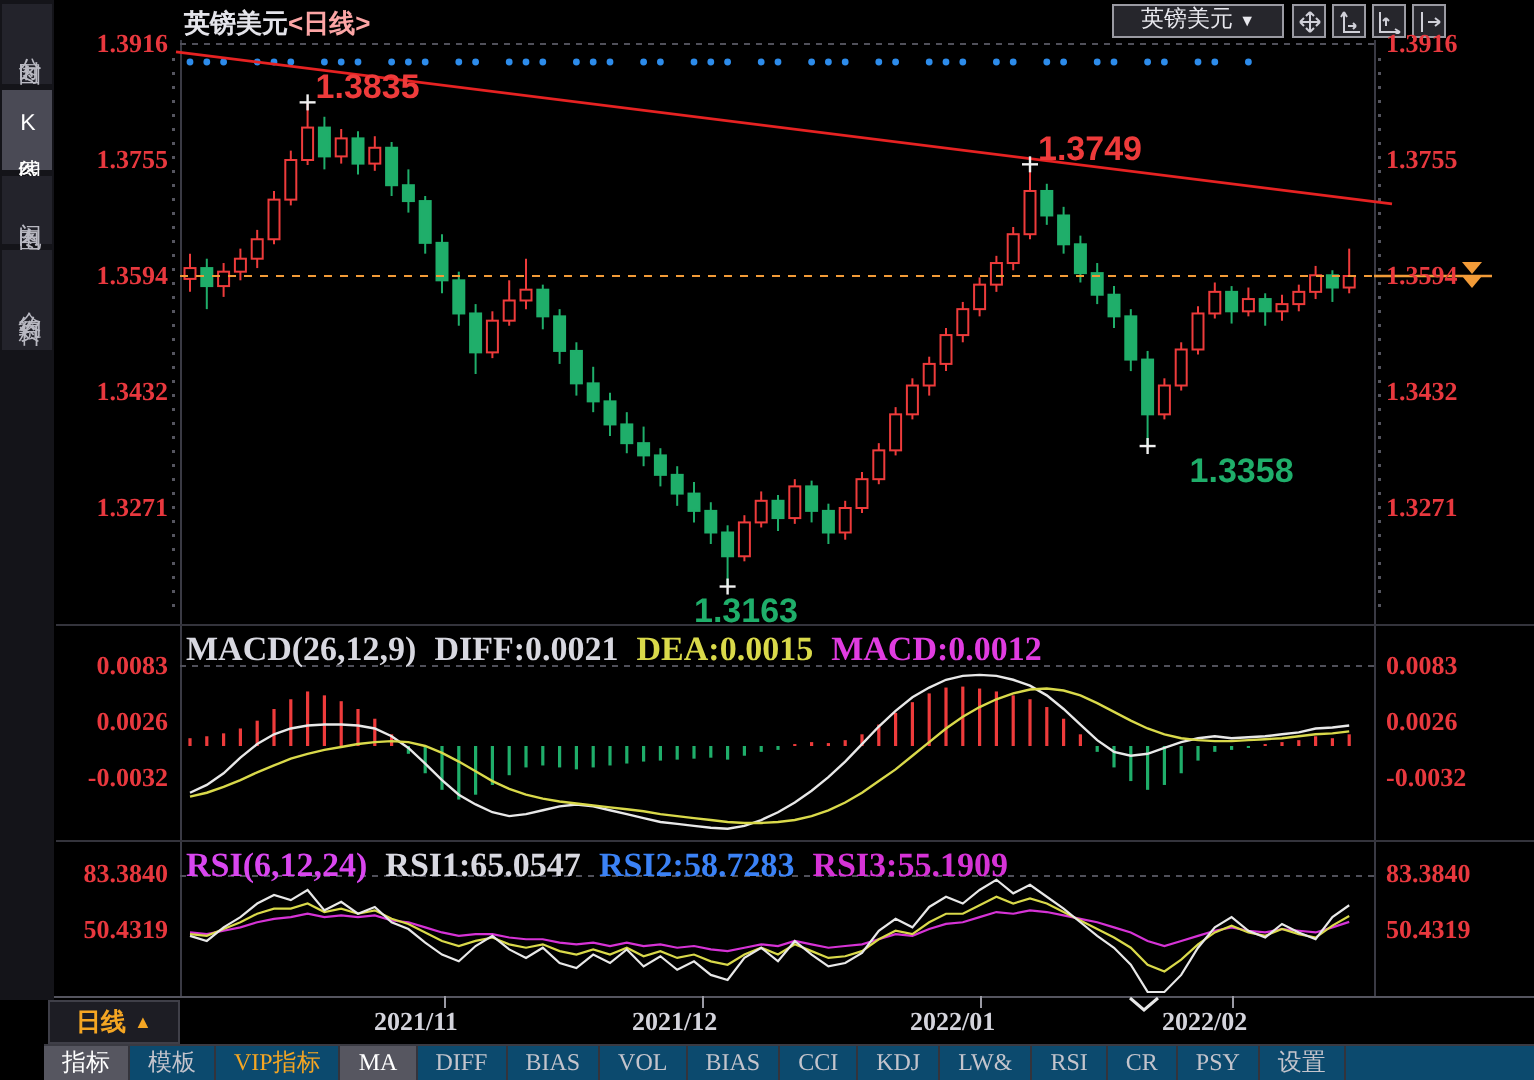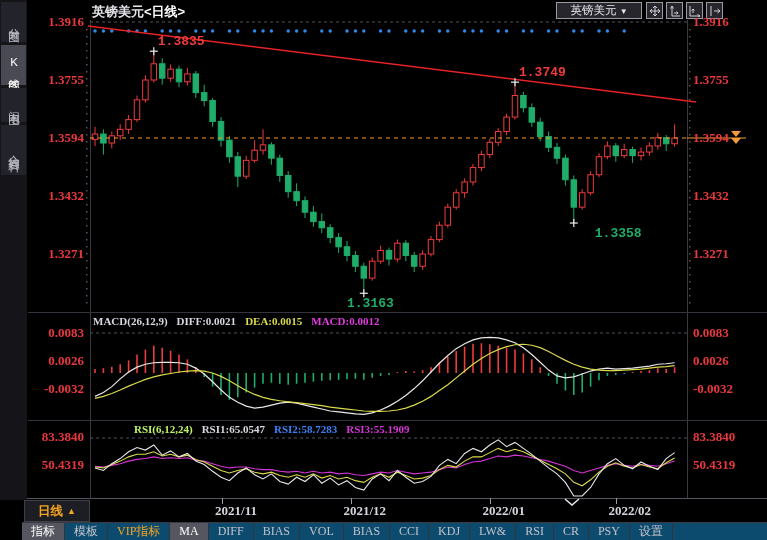--- a/index.html
+++ b/index.html
@@ -16,26 +16,26 @@
   .hdr-title{position:absolute;left:92px;top:3px;font-size:13px;font-weight:bold;z-index:10;}
   .dropdown{position:absolute;top:2px;height:15px;border:1px solid #9a9aa2;background:#26262c;
     color:#e8e8ee;font-size:11.5px;line-height:15px;text-align:center;z-index:10;cursor:pointer;}
   .iconbtn{position:absolute;top:2px;width:15px;height:15px;border:1px solid #9a9aa2;background:#26262c;
     z-index:10;display:flex;align-items:center;justify-content:center;cursor:pointer;}
   
   .ytick{position:absolute;font-family:"Liberation Serif",serif;font-weight:bold;
     font-size:13px;color:#e8383e;z-index:10;white-space:nowrap;}
   .ytick.left{width:52px;text-align:right;left:32px;}
   .ytick.right{left:693px;text-align:left;}
-  .anno{position:absolute;font-family:Liberation Mono, monospace;font-weight:bold;
-    font-size:13px;z-index:10;white-space:nowrap;}
-  .ind-hdr{position:absolute;left:93px;font-size:11px;font-weight:bold;z-index:10;
+  .anno{position:absolute;font-family:Liberation Sans, sans-serif;font-weight:bold;
+    font-size:17px;z-index:10;white-space:nowrap;}
+  .ind-hdr{position:absolute;left:93px;font-size:17px;font-weight:bold;z-index:10;
     font-family:"Liberation Serif",serif;white-space:nowrap;}
   .ind-hdr span{margin-right:9px;}
-  .datelab{position:absolute;top:503px;width:70px;margin-left:-35px;text-align:right;
+  .datelab{position:absolute;top:503px;width:70px;margin-left:-35px;text-align:left;
     font-family:"Liberation Serif",serif;font-weight:bold;font-size:13px;color:#d4d4dc;z-index:10;}
   
   #period-tab{position:absolute;left:24px;top:500px;width:64px;height:20px;background:#1d1d24;
     border:1px solid #3f3f48;color:#f5a623;font-weight:bold;font-size:12.5px;z-index:10;
     display:flex;align-items:center;justify-content:center;gap:4px;cursor:pointer;}
   #toolbar{position:absolute;left:22px;top:522px;width:745px;height:18px;background:#0c4a6e;
     border-top:1px solid #3a3a42;z-index:10;display:flex;}
   .tb-item{height:18px;line-height:17px;padding:0 9px;border-right:1px solid #34343c;
     color:#c4c4cc;font-size:12px;font-family:"Liberation Serif",serif;cursor:pointer;white-space:nowrap;}
   .tb-item.sel{background:#565660;color:#ffffff;}
@@ -46,21 +46,21 @@
 
 <div id="app">
   <div id="sidebar">
       <div class="side-tab" style="top: 2px; height: 40px;">分时图</div>
       <div class="side-tab sel" style="top: 45px; height: 40px;">K线图</div>
       <div class="side-tab" style="top: 88px; height: 34px;">闪电图</div>
       <div class="side-tab" style="top: 125px; height: 50px;">合约资料</div>
     </div>
 
   <div class="hdr-title">
-    <span style="color:#e4e4ea;">英镑美元</span><span style="color:#ffffff;">&lt;日线&gt;</span>
+    <span style="color:#e4e4ea;">英镑美元</span><span style="color:#fca5a5;">&lt;日线&gt;</span>
   </div>
 
   <div class="dropdown" style="left:556px;width:84px;">
     <span>英镑美元</span>
     <span style="font-size:8px;">▼</span>
   </div>
 
   <svg id="chart-svg" width="767" height="540">
       <line x1="90.5" y1="20" x2="90.5" y2="498" stroke="#3a3a44" stroke-width="1"></line>
       <line x1="687.5" y1="20" x2="687.5" y2="498" stroke="#3a3a44" stroke-width="1"></line>
@@ -429,21 +429,21 @@
       <polyline points="95,466.21668543 103.4,467.06638543 111.8,465.36698543 120.2,463.66758543 128.6,461.11848543 137,459.41908543 145.4,458.56938543 153.8,456.86998543 162.2,458.56938543 170.60000000000002,457.71968543 179,458.56938543 187.4,457.71968543 195.8,460.26878543 204.2,461.11848543 212.60000000000002,463.66758543 221,466.21668543 229.4,467.91608543 237.8,467.06638543 246.20000000000002,467.06638543 254.6,468.76578543 263,469.61548543 271.4,469.61548543 279.8,471.31488543 288.20000000000005,472.16458543 296.6,471.31488543 305,473.01428543 313.4,471.31488543 321.8,473.01428543 330.20000000000005,472.16458543 338.6,473.86398543 347,473.01428543 355.40000000000003,474.71368543 363.8,475.56338543 372.2,473.86398543 380.6,472.16458543 389,473.01428543 397.40000000000003,470.46518543 405.8,472.16458543 414.2,473.86398543 422.6,473.01428543 431,472.16458543 439.40000000000003,469.61548543 447.8,467.06638543 456.2,467.91608543 464.6,464.51728543 473,461.96818543 481.40000000000003,461.11848543 489.8,458.56938543 498.20000000000005,456.02028543 506.6,456.86998543 515,455.17058543 523.4000000000001,456.02028543 531.8,457.71968543 540.2,459.41908543 548.6,461.11848543 557,463.66758543 565.4000000000001,466.21668543 573.8,470.46518543 582.2,473.01428543 590.6,470.46518543 599,467.91608543 607.4,465.36698543 615.8000000000001,463.66758543 624.2,465.36698543 632.6,466.21668543 641,464.51728543 649.4,465.36698543 657.8000000000001,466.21668543 666.2,463.66758543 674.6,460.94854543" fill="none" stroke="#d633d6" stroke-width="1.1"></polyline>
       <polyline points="95,467.06638543 103.4,467.91608543 111.8,464.51728543 120.2,461.11848543 128.6,456.86998543 137,454.32088543 145.4,454.32088543 153.8,451.77178543 162.2,456.02028543 170.60000000000002,454.32088543 179,456.86998543 187.4,455.17058543 195.8,459.41908543 204.2,461.96818543 212.60000000000002,466.21668543 221,470.46518543 229.4,473.01428543 237.8,470.46518543 246.20000000000002,468.76578543 254.6,472.16458543 263,473.86398543 271.4,472.16458543 279.8,475.56338543 288.20000000000005,477.26278543 296.6,474.71368543 305,477.26278543 313.4,473.86398543 321.8,478.11248543 330.20000000000005,475.56338543 338.6,478.96218543 347,477.26278543 355.40000000000003,480.66158543 363.8,482.36098543 372.2,477.26278543 380.6,473.86398543 389,477.26278543 397.40000000000003,472.16458543 405.8,475.56338543 414.2,478.96218543 422.6,478.11248543 431,475.56338543 439.40000000000003,469.61548543 447.8,465.36698543 456.2,467.06638543 464.6,461.11848543 473,456.86998543 481.40000000000003,456.86998543 489.8,452.62148543 498.20000000000005,448.37298542999997 506.6,451.77178543 515,449.22268543 523.4000000000001,451.77178543 531.8,456.02028543 540.2,460.26878543 548.6,464.51728543 557,468.76578543 565.4000000000001,473.86398543 573.8,482.36098543 582.2,485.75978543 590.6,479.81188543 599,472.16458543 607.4,466.21668543 615.8000000000001,462.81788543 624.2,466.21668543 632.6,467.91608543 641,464.51728543 649.4,467.06638543 657.8000000000001,468.76578543 666.2,462.81788543 674.6,457.97459543" fill="none" stroke="#d9d94a" stroke-width="1.1"></polyline>
       <polyline points="95,467.91608543 103.4,470.46518543 111.8,463.66758543 120.2,458.56938543 128.6,451.77178543 137,447.52328543 145.4,450.07238543 153.8,444.97418543 162.2,455.17058543 170.60000000000002,450.92208543 179,456.86998543 187.4,453.47118543 195.8,461.11848543 204.2,464.51728543 212.60000000000002,471.31488543 221,477.26278543 229.4,480.66158543 237.8,473.01428543 246.20000000000002,467.91608543 254.6,474.71368543 263,478.96218543 271.4,473.86398543 279.8,481.51128543 288.20000000000005,484.06038543 296.6,477.26278543 305,481.51128543 313.4,474.71368543 321.8,483.21068543 330.20000000000005,478.11248543 338.6,484.91008543 347,480.66158543 355.40000000000003,487.45918543 363.8,490.00828543 372.2,478.96218543 380.6,473.86398543 389,480.66158543 397.40000000000003,470.46518543 405.8,477.26278543 414.2,483.21068543 422.6,481.51128543 431,476.41308543 439.40000000000003,465.36698543 447.8,459.41908543 456.2,463.66758543 464.6,453.47118543 473,448.37298542999997 481.40000000000003,451.77178543 489.8,444.97418543 498.20000000000005,439.87598543 506.6,446.67358543 515,442.42508543 523.4000000000001,448.37298542999997 531.8,454.32088543 540.2,461.11848543 548.6,467.91608543 557,473.86398543 565.4000000000001,482.36098543 573.8,495.95618543 582.2,496 590.6,487.45918543 599,473.86398543 607.4,463.66758543 615.8000000000001,458.56938543 624.2,465.36698543 632.6,468.76578543 641,461.96818543 649.4,466.21668543 657.8000000000001,469.61548543 666.2,458.56938543 674.6,452.62148543" fill="none" stroke="#e8e8e8" stroke-width="1.1"></polyline>
     </svg>
 
   <div class="ind-hdr" style="top:315px;">
     <span style="color:#d8d8e0;">MACD(26,12,9)</span><span style="color:#d8d8e0;">DIFF:0.0021</span><span style="color:#d9d94a;">DEA:0.0015</span><span style="color:#e03ce0;">MACD:0.0012</span>
   </div>
 
   <div class="ind-hdr" style="top:423px;">
-    <span style="color:#bef264;margin-left:41px;">RSI(6,12,24)</span><span style="color:#d8d8e0;">RSI1:65.0547</span><span style="color:#3b82f6;">RSI2:58.7283</span><span style="color:#d633d6;">RSI3:55.1909</span>
+    <span style="color:#d946ef;">RSI(6,12,24)</span><span style="color:#d8d8e0;">RSI1:65.0547</span><span style="color:#3b82f6;">RSI2:58.7283</span><span style="color:#d633d6;">RSI3:55.1909</span>
   </div>
 
   <div id="period-tab">
     <span>日线</span>
     <span style="font-size:9px;">▲</span>
   </div>
 
   <div id="toolbar">
       <div class="tb-item sel">指标</div>
       <div class="tb-item">模板</div>

